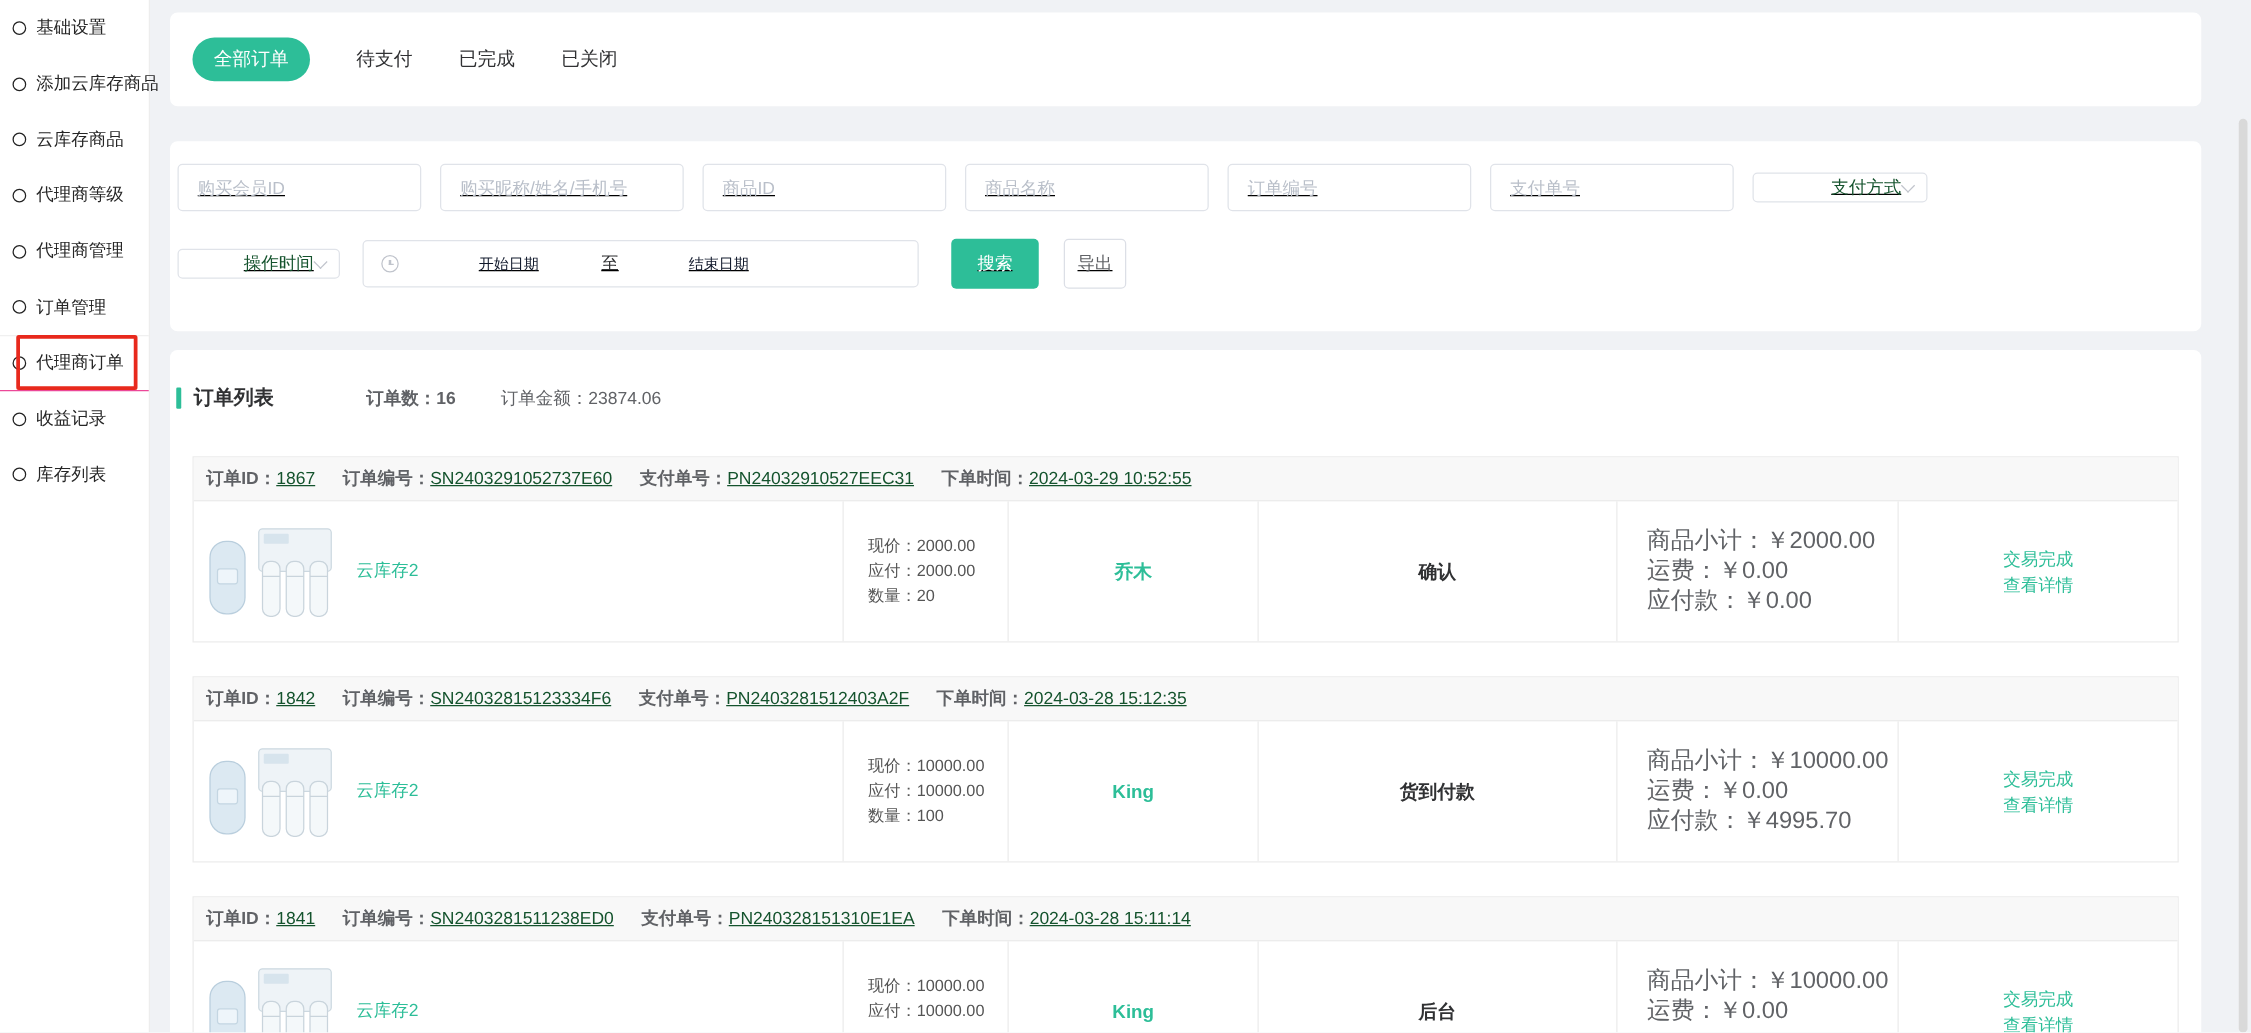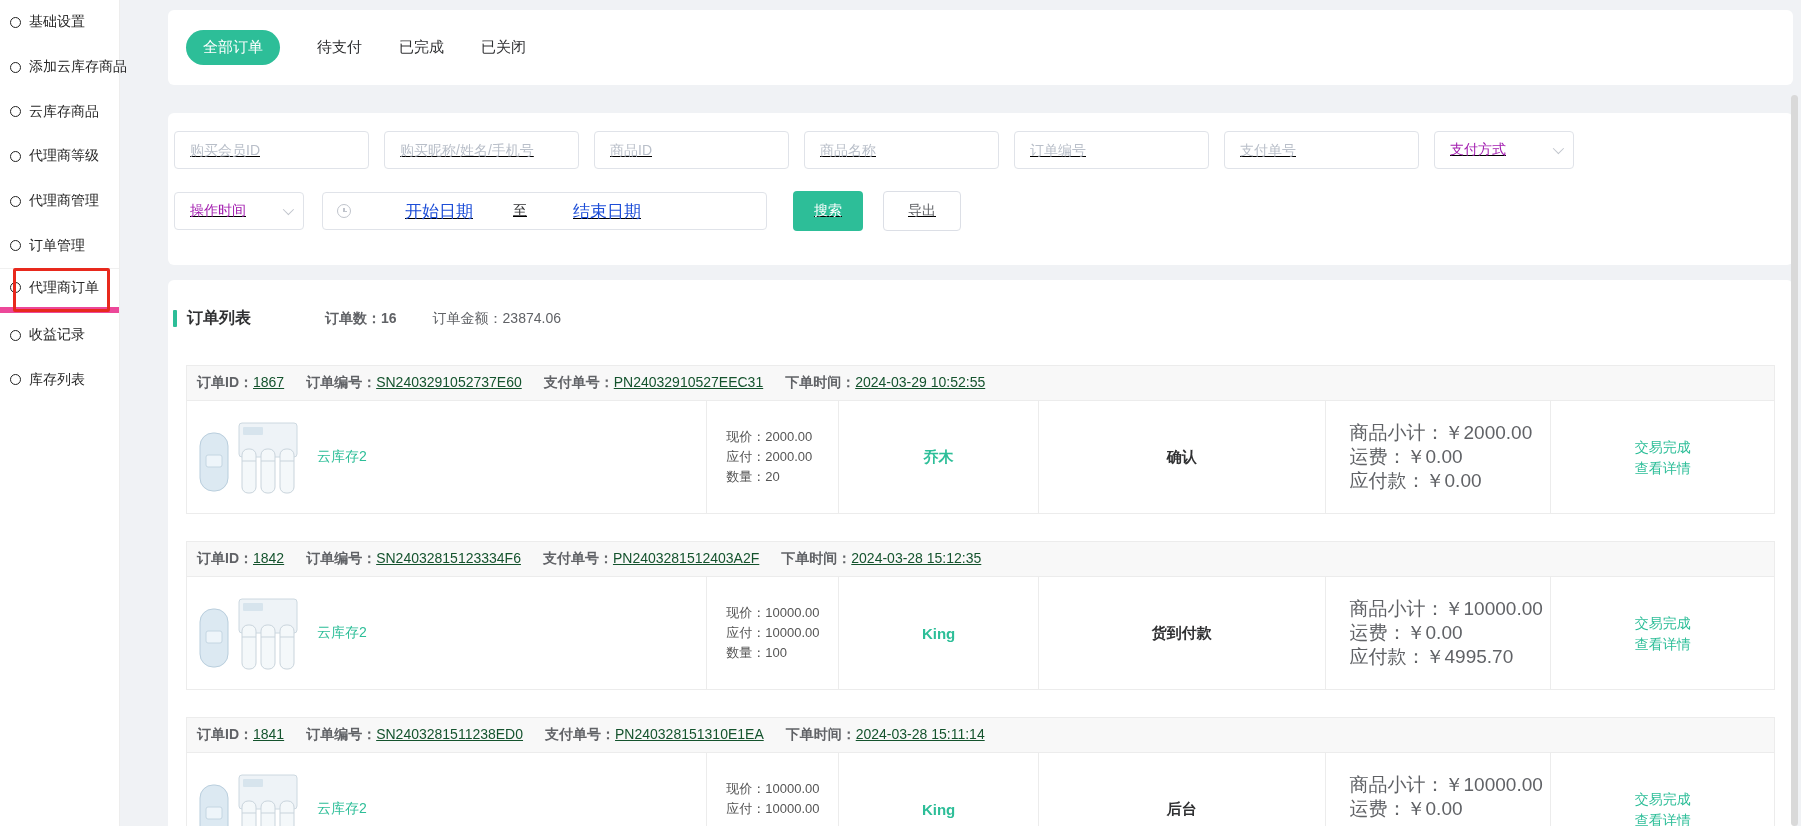--- a/index.html
+++ b/index.html
@@ -3,59 +3,59 @@
 <meta charset="utf-8">
 <style>
   * { margin:0; padding:0; box-sizing:border-box; }
   body { font-family:"Liberation Sans","DejaVu Sans",sans-serif; background:#f0f2f5; }
   .page { position:relative; width:1801px; height:826px; background:#f0f2f5; overflow:hidden; }
 
   
   .sidebar { position:absolute; left:0; top:0; width:120px; height:826px; background:#fff;
              border-right:1px solid #ededed; z-index:2; }
   .menu-item { height:44.7px; display:flex; align-items:center; padding-left:10px; gap:8px; cursor:pointer; }
-  .menu-item.active { border-top:1px solid #f0f0f0; border-bottom:6px solid #ec4899; }
+  .menu-item.active { border-top:1px solid #f0f0f0; border-bottom:1px solid #ec4899; }
   .dot { width:11px; height:11px; border:1.6px solid #222; border-radius:50%; flex:none; }
   .menu-label { font-size:14px; color:#262626; white-space:nowrap; }
   .red-box { position:absolute; left:13px; top:268px; width:97px; height:44px;
              border:3px solid #e8291d; border-radius:2px; pointer-events:none; }
 
   
-  .card { position:absolute; left:168px; width:1625px; background:#fff; border-radius:6px; }
+  .card { position:absolute; left:136px; width:1625px; background:#fff; border-radius:6px; }
   .tabs-card { top:10px; height:75px; display:flex; align-items:center; padding-left:18px; gap:37px; }
   .tab { font-size:15px; color:#303133; cursor:pointer; }
   .tab-pill { background:#2dbe98; color:#fff; font-size:15px; padding:8px 17px; border-radius:18px; cursor:pointer; }
 
   .filter-card { top:113px; height:152px; padding:18px 0 0 6px;text-decoration:underline; }
   .frow { display:flex; align-items:center; margin-bottom:22px; }
   .f-input { width:195px; height:38px; border:1px solid #e0e3e9; border-radius:4px; margin-right:15px;
              padding:0 15px; font-size:14px; color:#606266; outline:none; background:#fff;
              font-family:"Liberation Sans","DejaVu Sans",sans-serif; }
   .f-input::placeholder { color:#b9bfc9; }
-  .select-box { height:38px; border:1px solid #e0e3e9; border-radius:4px; display:flex; align-items:center;
-                justify-content:space-between; padding:0 12px 0 15px; font-size:14px; color:#a21caf;
+  .select-box { height:24px; border:1px solid #e0e3e9; border-radius:4px; display:flex; align-items:center;
+                justify-content:flex-end; padding:0 12px 0 15px; font-size:14px; color:#14532d;
                 cursor:pointer; background:#fff; }
   .chev { width:8px; height:8px; border-right:1.6px solid #c0c4cc; border-bottom:1.6px solid #c0c4cc;
           transform:rotate(45deg) translateY(-2px); flex:none; }
   .sel-pay { width:140px; }
   .sel-time { width:130px; margin-right:18px; }
   .daterange { width:445px; height:38px; border:1px solid #e0e3e9; border-radius:4px; display:flex;
                align-items:center; background:#fff; margin-right:26px; }
   .clock { width:14px; height:14px; border:1.5px solid #c0c4cc; border-radius:50%; margin-left:14px;
            position:relative; flex:none; }
   .clock:after { content:''; position:absolute; left:5px; top:2.5px; width:1.6px; height:4.5px; background:#c0c4cc; }
   .clock:before { content:''; position:absolute; left:5px; top:5.6px; width:4px; height:1.6px; background:#c0c4cc; }
-  .d-ph { font-size:17px; color:#1d4ed8; }
+  .d-ph { font-size:12px; color:#0f172a; }
   .d-start { margin-left:42px; width:92px; text-align:center; }
   .d-to { margin-left:28px; font-size:14px; color:#303133; }
   .d-end { margin-left:34px; width:92px; text-align:center; }
   .btn { height:40px; border-radius:4px; font-size:14px; display:flex; align-items:center;
          justify-content:center; cursor:pointer; }
   .btn-search { width:70px; background:#2dbe98; color:#fff; margin-right:20px; }
-  .btn-export { width:78px; background:#fff; color:#606266; border:1px solid #dcdfe6; }
+  .btn-export { width:50px; background:#fff; color:#606266; border:1px solid #dcdfe6; }
 
   
   .list-card { top:280px; height:560px; }
   .list-head { display:flex; align-items:center; padding:28px 0 0 5px; }
   .lh-bar { width:4px; height:17px; background:#2dbe98; border-radius:1px; }
   .lh-title { margin-left:10px; font-size:16px; font-weight:bold; color:#303133; }
   .lh-count { margin-left:74px; font-size:14px; font-weight:bold; color:#606266; }
   .lh-amount { margin-left:36px; font-size:14px; font-weight:normal; color:#606266; }
 
   .order-block { position:absolute; left:18px; width:1589px; border:1px solid #ececec; background:#fff; }

